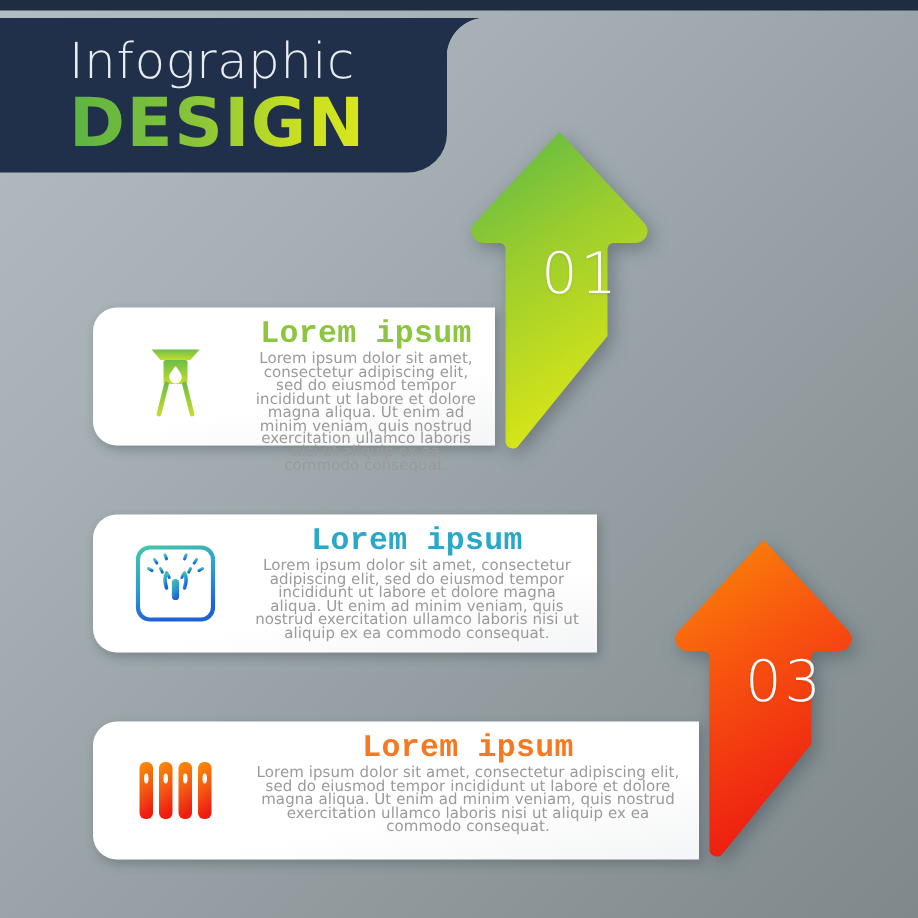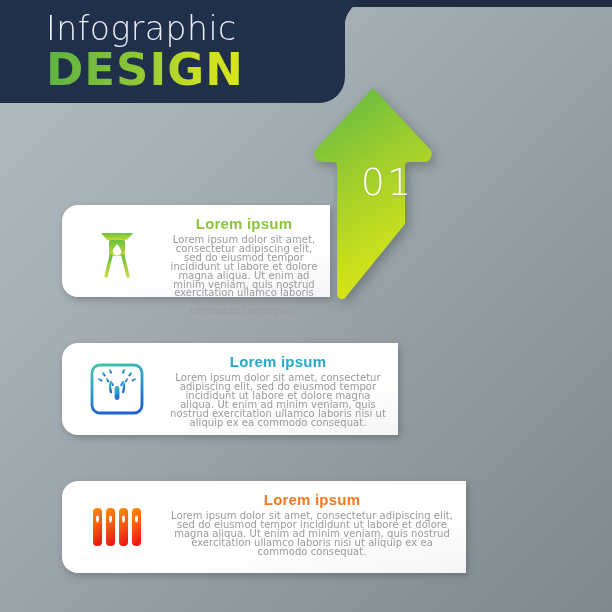--- a/index.html
+++ b/index.html
@@ -13,24 +13,23 @@
   }
 
   
   .top-strip{
     position:absolute;left:0;top:0;width:612px;height:7px;
     background:#1e2d40;
   }
 
   
   .header-banner{
-    position:absolute;left:0;top:0;width:298px;height:103px;
+    position:absolute;left:0;top:12px;width:298px;height:103px;
     background:#20304a;
     border-bottom-right-radius:26px;
-    padding-left:47px;
   }
   .header-banner::after{
     
     content:"";position:absolute;right:-26px;top:0;width:26px;height:26px;
     background:#20304a;
     -webkit-mask:radial-gradient(circle 26px at 100% 100%, transparent 0 26px, #000 26.5px);
             mask:radial-gradient(circle 26px at 100% 100%, transparent 0 26px, #000 26.5px);
   }
   .banner-title{
     position:absolute;left:46px;top:10px;
@@ -85,23 +84,23 @@
   .card-icon{
     position:absolute;left:24px;top:50%;transform:translateY(-50%);
     width:62px;height:62px;
   }
   .card-icon svg{display:block;width:100%;height:100%;}
   .card-body{
     position:absolute;left:106px;right:10px;top:9px;bottom:6px;
     text-align:center;
   }
   .card-title{
-    font-size:15px;font-weight:bold;line-height:19px;
+    font-size:21px;font-weight:bold;line-height:19px;
     margin:0 0 3px 0;letter-spacing:0.2px;
-    font-family:Liberation Sans, sans-serif;
+    font-family:Liberation Mono, monospace;
   }
   #card1 .card-title{color:#8cc63e;}
   #card2 .card-title{color:#29a8c9;}
   #card3 .card-title{color:#f47920;}
   .card-text{
     font-size:10px;line-height:8.9px;color:#9a9a9a;
     margin:0;letter-spacing:0.05px;
     font-family:"DejaVu Sans", sans-serif;
   }
 </style>
@@ -138,20 +137,46 @@
         L26 80
         a4 4 0 0 0 -4 -4
         L12 76
         a8 8 0 0 1 -6 -14
         Z"></path>
     </svg>
     <div class="num">01</div>
   </div>
 
 
+  <div class="arrow" id="arrow3">
+    <svg viewBox="0 0 124 218">
+      <defs>
+        <linearGradient id="g3" x1="0" y1="0" x2="0.35" y2="1">
+          <stop offset="0%" stop-color="#fb8c07"></stop>
+          <stop offset="45%" stop-color="#f75410"></stop>
+          <stop offset="100%" stop-color="#ed1c11"></stop>
+        </linearGradient>
+      </defs>
+      <path fill="url(#g3)" d="
+        M62 2
+        L118 62
+        a8 8 0 0 1 -6 14
+        L98 76
+        a4 4 0 0 0 -4 4
+        L94 138
+        L34 212
+        a5 5 0 0 1 -8 -3
+        L26 80
+        a4 4 0 0 0 -4 -4
+        L12 76
+        a8 8 0 0 1 -6 -14
+        Z"></path>
+    </svg>
+    <div class="num">03</div>
+  </div>
 
   <div class="card" id="card1">
     <div class="card-icon">
       <svg viewBox="0 0 62 62">
         <defs>
           <linearGradient id="ic1" x1="0" y1="0" x2="0" y2="1">
             <stop offset="0%" stop-color="#6cbe45"></stop>
             <stop offset="100%" stop-color="#c3dd2e"></stop>
           </linearGradient>
         </defs>

